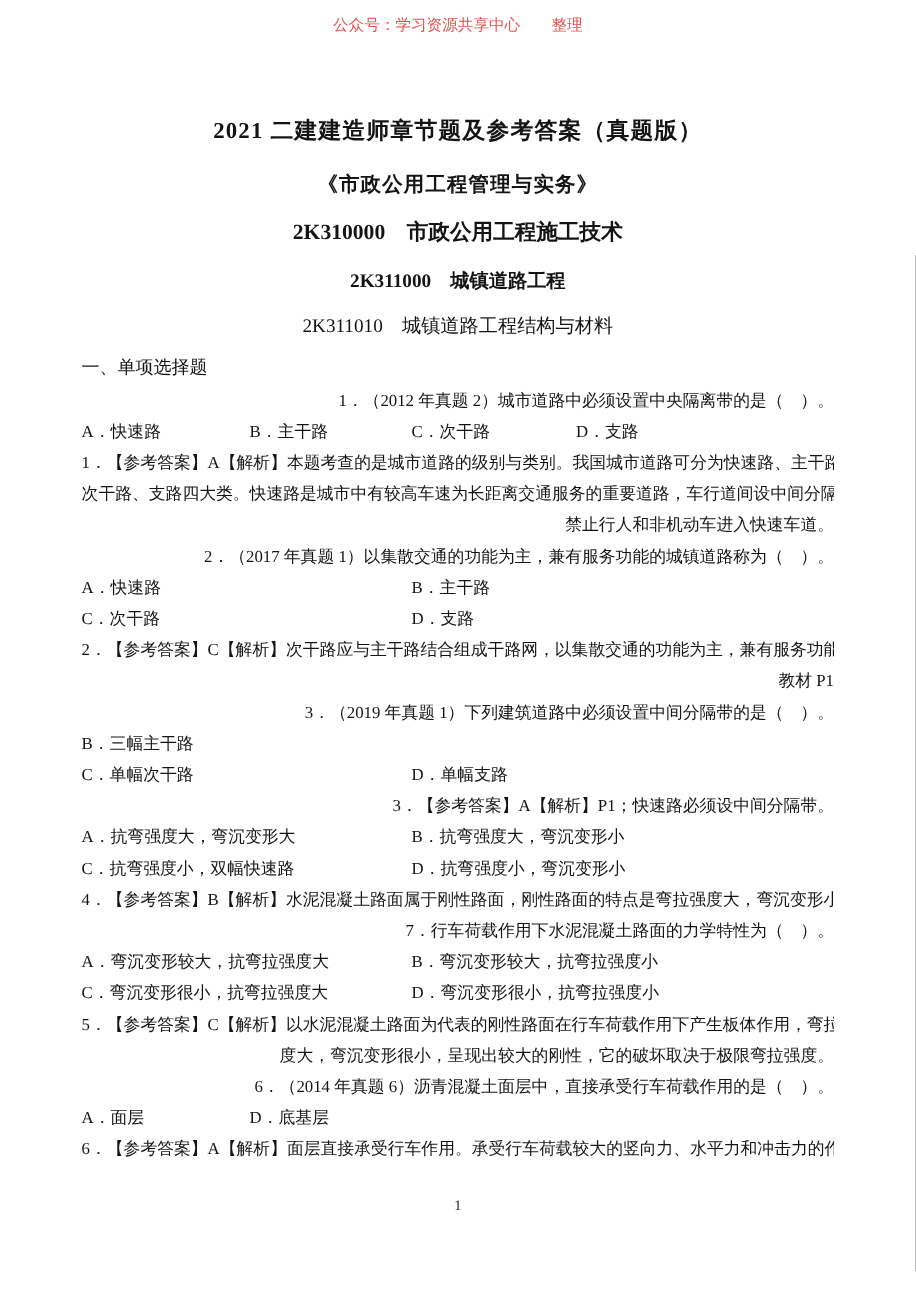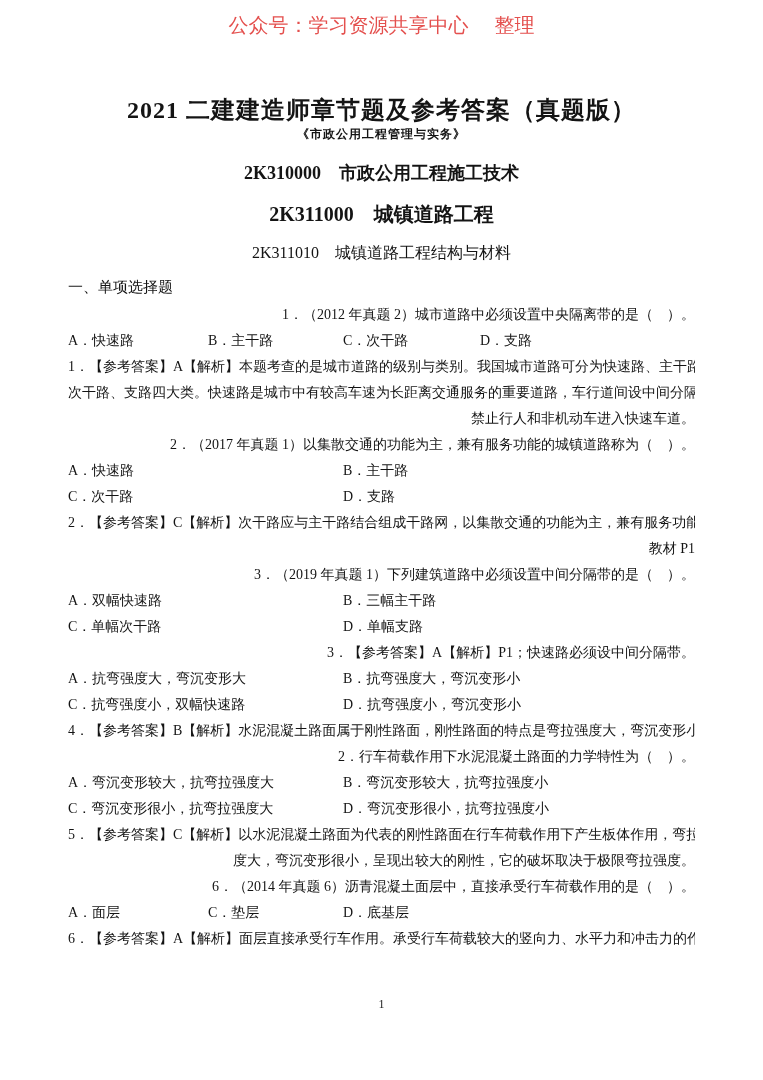--- a/index.html
+++ b/index.html
@@ -10,31 +10,31 @@
     height: 1080px;
     margin: 0 auto;
     background: #ffffff;
     font-family: "Liberation Serif", "DejaVu Serif", serif;
     color: #141414;
     overflow: hidden;
   }
   .header-note {
     padding-top: 12px;
     text-align: center;
-    font-size: 20px;
+    font-size: 13px;
     height: 30px;
     color: #e4504e;
     font-family: Liberation Mono, monospace;
   }
   .header-note .gap { display: inline-block; width: 26px; }
   .content { padding: 0 68px; }
-  .t-main  { margin-top: 68px; text-align: center; font-weight: bold; font-size: 24px; line-height: 24px; letter-spacing: 1px; }
-  .t-sub   { text-align: center; font-weight: bold; font-size: 12px; line-height: 24px; letter-spacing: 1px; }
+  .t-main  { margin-top: 68px; text-align: center; font-weight: bold; font-size: 19px; line-height: 24px; letter-spacing: 1px; }
+  .t-sub   { margin-top: 20px; text-align: center; font-weight: bold; font-size: 17px; line-height: 24px; letter-spacing: 1px; }
   .t-code1 { margin-top: 16px; text-align: center; font-weight: bold; font-size: 18px; line-height: 22px; }
-  .t-code2 { margin-top: 20px; text-align: center; font-weight: bold; font-size: 20px; line-height: 21px; }
+  .t-code2 { margin-top: 20px; text-align: center; font-weight: bold; font-size: 16px; line-height: 21px; }
   .t-code3 { margin-top: 17px; text-align: center; font-weight: normal; font-size: 16px; line-height: 21px; }
   .section-heading { margin-top: 14px; font-weight: normal; font-size: 15px; line-height: 20px; }
   .body-lines { margin-top: 5px; }
   .line {
     height: 26px;
     line-height: 26px;
     font-size: 14px;
     white-space: nowrap;
     overflow: hidden;
     text-align: right;
@@ -104,55 +104,53 @@
       </div>
       <div class="opts2">
         <span>C．次干路</span>
         <span>D．支路</span>
       </div>
       <div class="line">2．【参考答案】C【解析】次干路应与主干路结合组成干路网，以集散交通的功能为主，兼有服务功能。</div>
       <div class="line">教材 P1</div>
 
       <div class="line">3．（2019 年真题 1）下列建筑道路中必须设置中间分隔带的是（　）。</div>
       <div class="opts2">
-        <span>A．双幅快速路</span>
         <span>B．三幅主干路</span>
       </div>
       <div class="opts2">
         <span>C．单幅次干路</span>
         <span>D．单幅支路</span>
       </div>
       <div class="line">3．【参考答案】A【解析】P1；快速路必须设中间分隔带。</div>
 
       <div class="opts2">
         <span>A．抗弯强度大，弯沉变形大</span>
         <span>B．抗弯强度大，弯沉变形小</span>
       </div>
       <div class="opts2">
         <span>C．抗弯强度小，双幅快速路</span>
         <span>D．抗弯强度小，弯沉变形小</span>
       </div>
       <div class="line">4．【参考答案】B【解析】水泥混凝土路面属于刚性路面，刚性路面的特点是弯拉强度大，弯沉变形小。</div>
 
-      <div class="line">2．行车荷载作用下水泥混凝土路面的力学特性为（　）。</div>
+      <div class="line">7．行车荷载作用下水泥混凝土路面的力学特性为（　）。</div>
       <div class="opts2">
         <span>A．弯沉变形较大，抗弯拉强度大</span>
         <span>B．弯沉变形较大，抗弯拉强度小</span>
       </div>
       <div class="opts2">
         <span>C．弯沉变形很小，抗弯拉强度大</span>
         <span>D．弯沉变形很小，抗弯拉强度小</span>
       </div>
       <div class="line">5．【参考答案】C【解析】以水泥混凝土路面为代表的刚性路面在行车荷载作用下产生板体作用，弯拉强</div>
       <div class="line">度大，弯沉变形很小，呈现出较大的刚性，它的破坏取决于极限弯拉强度。</div>
 
       <div class="line">6．（2014 年真题 6）沥青混凝土面层中，直接承受行车荷载作用的是（　）。</div>
       <div class="opts4">
         <span>A．面层</span>
-        <span>C．垫层</span>
         <span>D．底基层</span>
       </div>
       <div class="line">6．【参考答案】A【解析】面层直接承受行车作用。承受行车荷载较大的竖向力、水平力和冲击力的作用。</div>
 
     </div>
   </div>
 
   <div class="page-number">1</div>
 
 </div>

